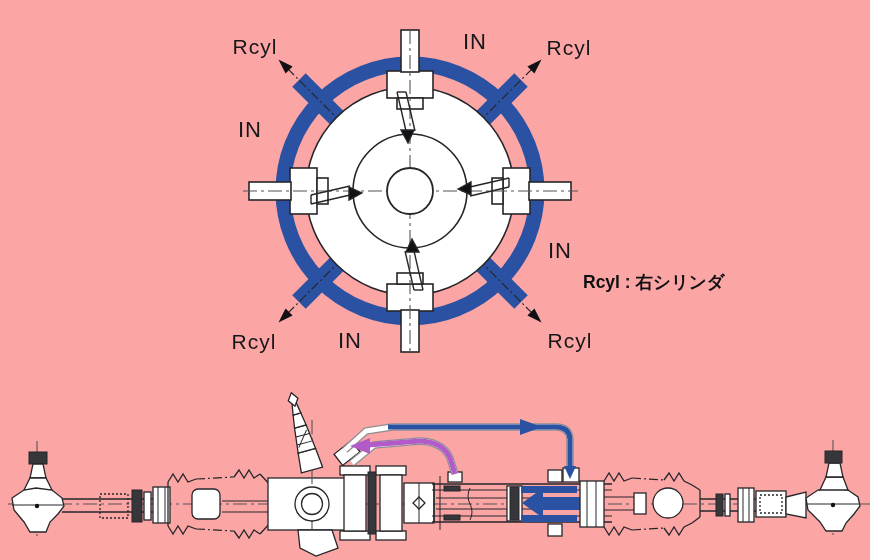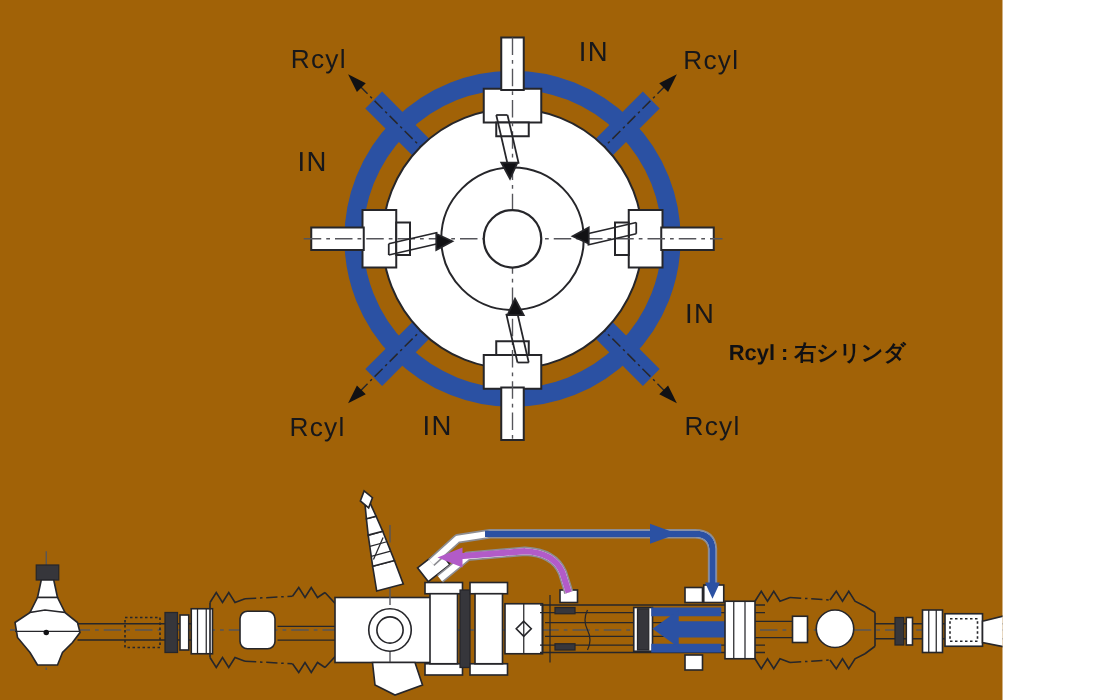--- a/index.html
+++ b/index.html
@@ -1,16 +1,16 @@
 <!DOCTYPE html>
 <html><head>
 <meta charset="utf-8">
 <style>
   html,body{margin:0;padding:0;background:#ffffff;}
-  .stage{position:relative;width:802px;height:560px;background:#a16207;overflow:hidden;
+  .stage{position:relative;width:870px;height:560px;background:#fca5a5;overflow:hidden;
          font-family:"Liberation Sans", sans-serif;}
   svg{position:absolute;left:0;top:0;}
   
   .ln        {stroke:#26262a;stroke-width:1.3;fill:none;}
   .lnthin    {stroke:#26262a;stroke-width:1;fill:none;}
   .lnw       {stroke:#26262a;stroke-width:1.3;fill:#ffffff;}
   .dark      {fill:#36363b;stroke:#26262a;stroke-width:1;}
   .dashdot   {stroke:#55555a;stroke-width:1.1;fill:none;stroke-dasharray:14 4 3 4;}
   .dashdot2  {stroke:#26262a;stroke-width:1.2;fill:none;stroke-dasharray:9 3 2 3;}
   .bfill     {fill:#2b51a3;}

